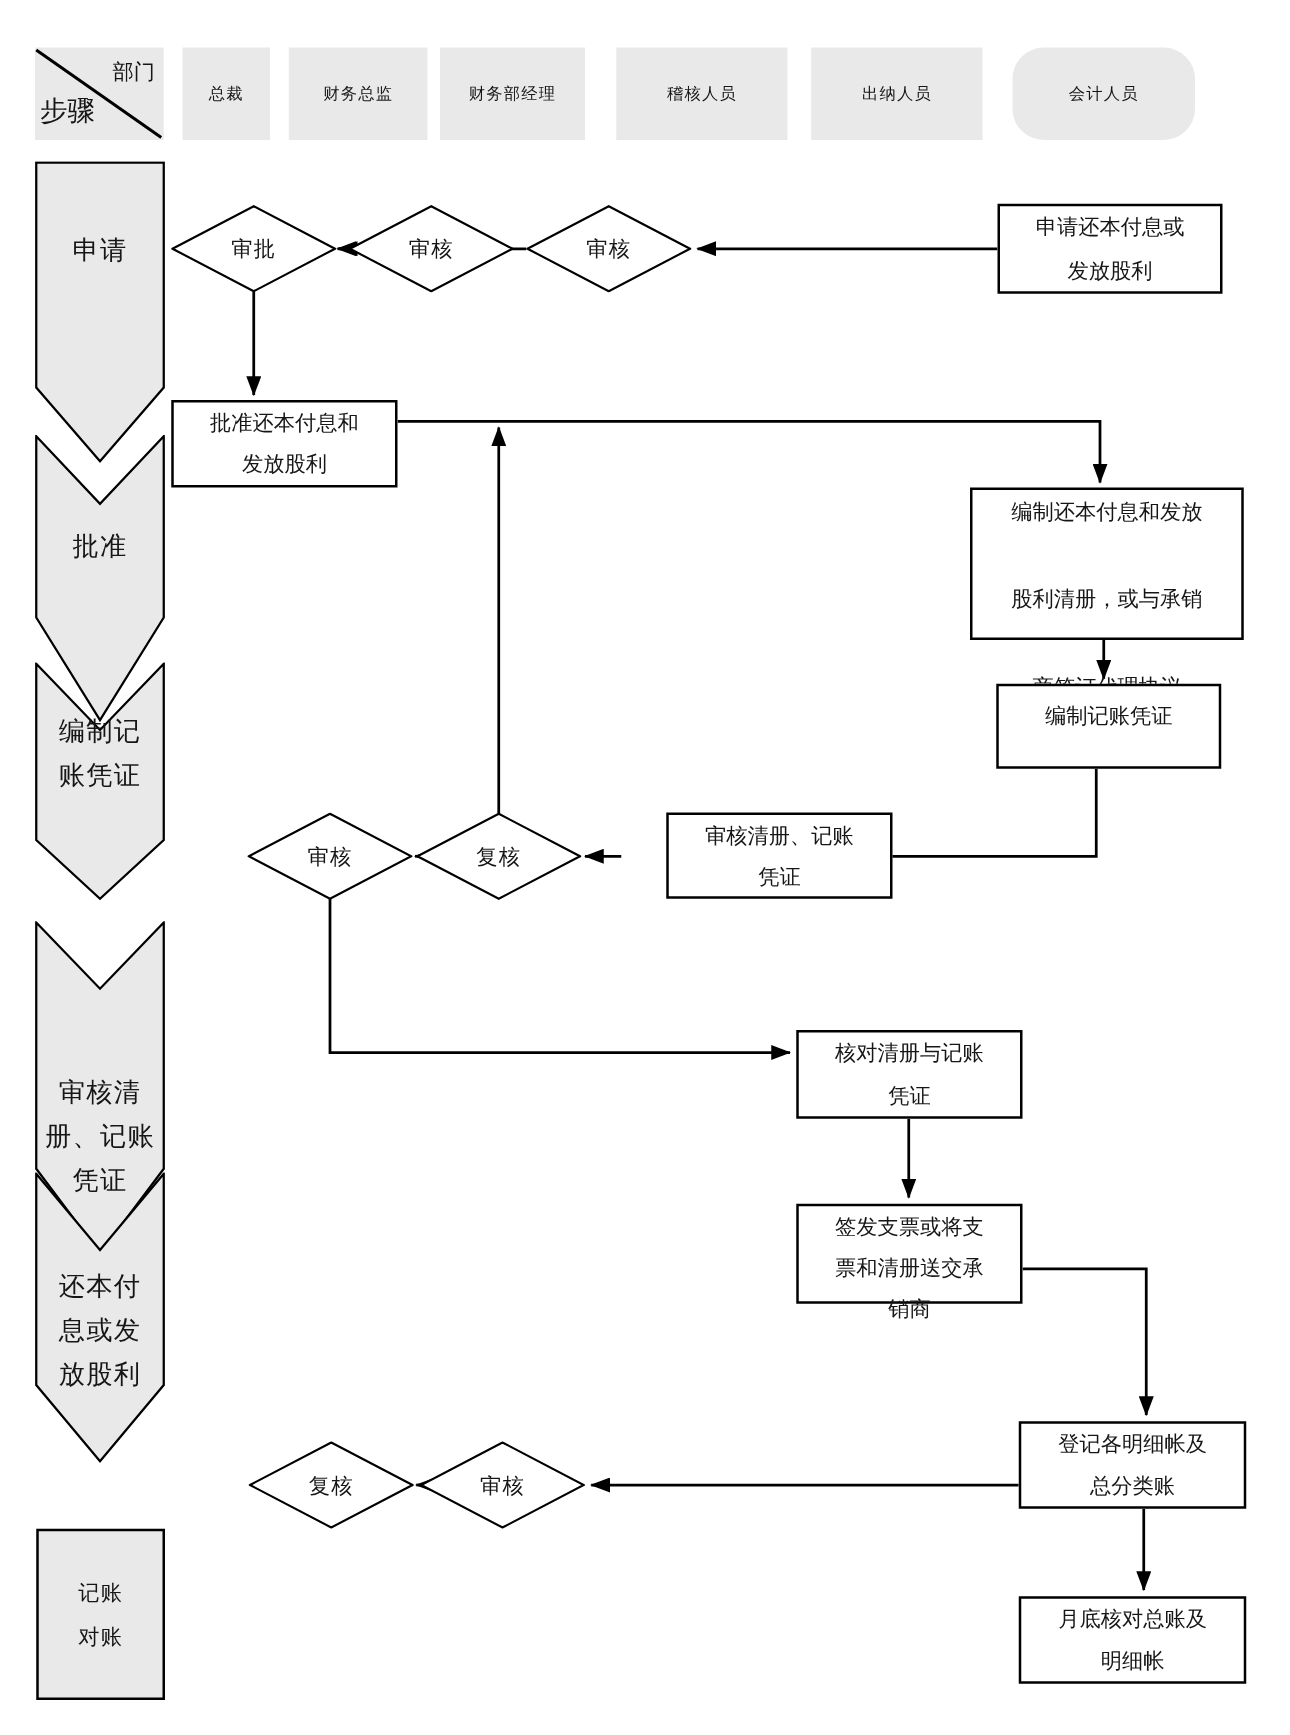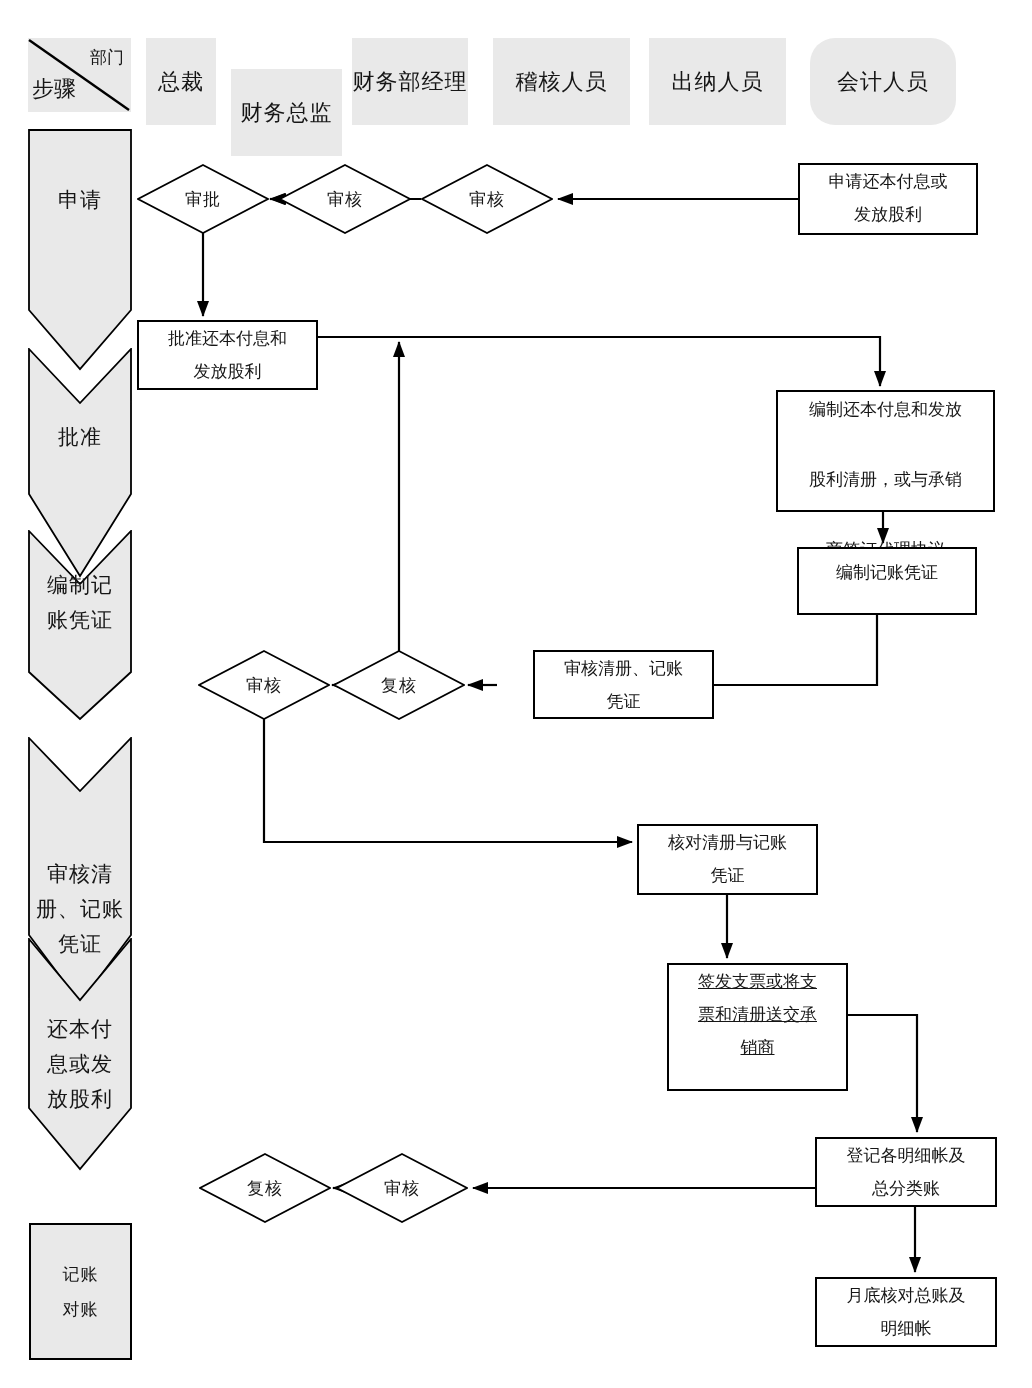--- a/index.html
+++ b/index.html
@@ -3,44 +3,44 @@
 <meta charset="utf-8">
 <style>
   html,body{margin:0;padding:0;background:#ffffff;}
   #canvas{
     position:relative;width:1032px;height:1388px;background:#ffffff;
     font-family:"Liberation Serif","DejaVu Serif",serif;color:#161616;
     overflow:hidden;
   }
   
   .hcell{
-    position:absolute;top:38px;height:87px;background:#e9e9e9;
+    position:absolute;top:38px;height:74px;background:#e9e9e9;
     display:flex;align-items:center;justify-content:center;
-    font-size:22px;letter-spacing:1px;
+    font-size:13px;letter-spacing:1px;
   }
   .corner{position:absolute;top:38px;background:#e9e9e9;}
   .corner svg{position:absolute;left:0;top:0;}
   .corner .tr{position:absolute;top:8px;right:7px;font-size:17px;}
   .corner .bl{position:absolute;bottom:8px;left:4px;font-size:22px;}
   
   .chev{position:absolute;left:28px;width:104px;}
   .chev svg{display:block;}
   .chev-label{
     position:absolute;left:28px;width:104px;text-align:center;
     font-size:21px;line-height:35px;letter-spacing:1px;
   }
   .steprect{
     position:absolute;background:#e9e9e9;border:2px solid #000;
     display:flex;flex-direction:column;align-items:center;justify-content:center;
     font-size:17px;line-height:35px;letter-spacing:1px;
   }
   
   .pbox{
     position:absolute;background:#ffffff;border:2px solid #000;
-    display:flex;flex-direction:column;align-items:center;justify-content:flex-start;
+    display:flex;flex-direction:column;align-items:center;justify-content:space-between;
     text-align:center;font-size:17px;line-height:33px;box-sizing:border-box;
   }
   .pbox.toptext{justify-content:flex-start;padding-top:7px;}
   .pbox.l3{line-height:35px;}
   
   .diamond{position:absolute;width:132px;height:70px;}
   .diamond svg{position:absolute;left:0;top:0;}
   .diamond .dlabel{
     position:absolute;left:0;top:0;width:132px;height:70px;
     display:flex;align-items:center;justify-content:center;
@@ -81,21 +81,21 @@
   </svg>
 
   <div class="corner shape" style="left:28px;width:103px;height:74px;">
     <svg width="103" height="74">
       <line x1="1" y1="2" x2="101" y2="72" stroke="#000" stroke-width="2.4"></line>
     </svg>
     <span class="tr">部门</span>
     <span class="bl">步骤</span>
   </div>
   <div class="hcell shape" style="left:146px;width:70px;">总裁</div>
-  <div class="hcell shape" style="left:231px;width:111px;margin-top:31px;">财务总监</div>
+  <div class="hcell shape" style="left:231px;width:111px;">财务总监</div>
   <div class="hcell shape" style="left:352px;width:116px;">财务部经理</div>
   <div class="hcell shape" style="left:493px;width:137px;">稽核人员</div>
   <div class="hcell shape" style="left:649px;width:137px;">出纳人员</div>
   <div class="hcell shape" style="left:810px;width:146px;border-radius:25px;">会计人员</div>
 
   <div class="chev shape" style="top:129px;">
     <svg width="104" height="242">
         <polygon points="1,1 103,1 103,181 52,240 1,181" fill="#e9e9e9" stroke="#000" stroke-width="1.8"></polygon>
       </svg>
   </div>
@@ -200,21 +200,21 @@
     <svg width="132" height="70">
         <polygon points="66,1 131,35 66,69 1,35" fill="#fff" stroke="#000" stroke-width="1.7"></polygon>
       </svg>
     <div class="dlabel">审核</div>
   </div>
 
   <div class="pbox shape" style="left:637px;top:824px;width:181px;height:71px;">
     <div>核对清册与记账</div>
     <div>凭证</div>
   </div>
-  <div class="pbox shape" style="left:667px;top:963px;width:181px;height:128px;text-decoration:underline;">
+  <div class="pbox shape" style="left:637px;top:963px;width:181px;height:80px;">
     <div>签发支票或将支</div>
     <div>票和清册送交承</div>
     <div>销商</div>
   </div>
 
   <div class="pbox shape" style="left:815px;top:1137px;width:182px;height:70px;">
     <div>登记各明细帐及</div>
     <div>总分类账</div>
   </div>
   <div class="diamond shape" style="left:336px;top:1153px;">

